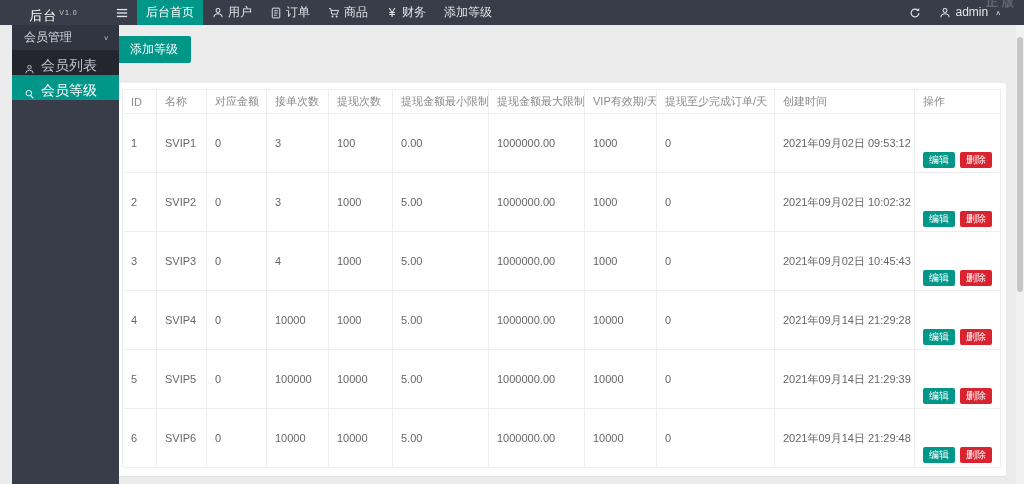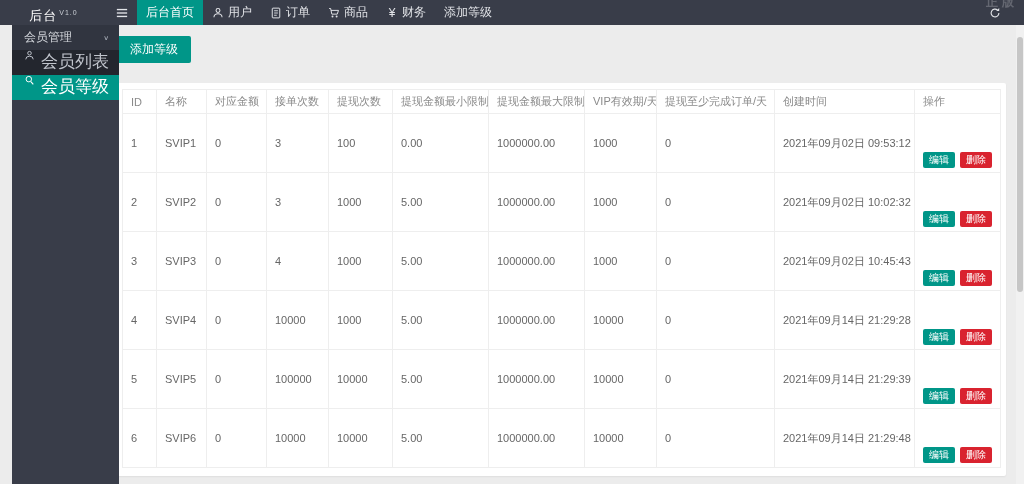--- a/index.html
+++ b/index.html
@@ -38,22 +38,22 @@
     position:absolute; top:25px; left:12px; bottom:0; width:107px;
     background:#393D49; z-index:20;
   }
   .side-group {
     height:25px; display:flex; align-items:center; justify-content:space-between;
     padding:0 10px 0 12px; color:#d6d9de; font-size:12px; cursor:pointer;
     background:#313540;
   }
   .side-group .chev { font-size:8px; color:#aab0ba; transform:scaleY(.8); }
   .side-item {
-    height:25px; display:flex; align-items:flex-start; gap:6px;
-    padding-left:12px; font-size:17px; color:#c0c4cc; cursor:pointer;
+    height:25px; display:flex; align-items:flex-end; gap:6px;
+    padding-left:12px; font-size:14px; color:#c0c4cc; cursor:pointer;
     background:#23262E;
   }
   .side-item.active { background:#009688; color:#fff; }
   .side-item .icn { display:inline-flex; width:11px; height:11px; align-items:center; justify-content:center; }
   .side-item .icn svg { width:11px; height:11px; }
   
   .main { position:absolute; left:107px; top:25px; right:8px; bottom:0; padding:11px 10px 0 10px; }
   .btn-add {
     display:inline-block; background:#009688; color:#fff; border:none;
     font-size:12px; font-family:inherit; padding:5px 13px; border-radius:2px;
@@ -160,20 +160,30 @@
       </div>
     </div>
   <div class="nav-right">
     <div class="nav-item">
       <span class="icn">
         <svg viewBox="0 0 16 16">
             <path d="M13.2 8a5.2 5.2 0 1 1-1.7-3.85" fill="none" stroke="#e2e4e8" stroke-width="1.5"></path>
             <path d="M13.6 1.2 L13.6 5.2 L9.6 5.2 Z" fill="#e2e4e8"></path>
           </svg>
       </span>
+    </div>
+    <div class="nav-item">
+      <span class="icn">
+        <svg viewBox="0 0 16 16">
+            <circle cx="8" cy="4.6" r="2.6" fill="none" stroke="#e2e4e8" stroke-width="1.4"></circle>
+            <path d="M2.6 13.6 a5.4 4.6 0 0 1 10.8 0" fill="none" stroke="#e2e4e8" stroke-width="1.4"></path>
+          </svg>
+      </span>
+      <span>admin</span>
+      <span class="caret-up">∧</span>
     </div>
   </div>
   <div class="watermark">正版</div>
 </div>
 
 <div class="sidebar">
   <div class="side-group">
     <span>会员管理</span>
     <span class="chev">∨</span>
   </div>

